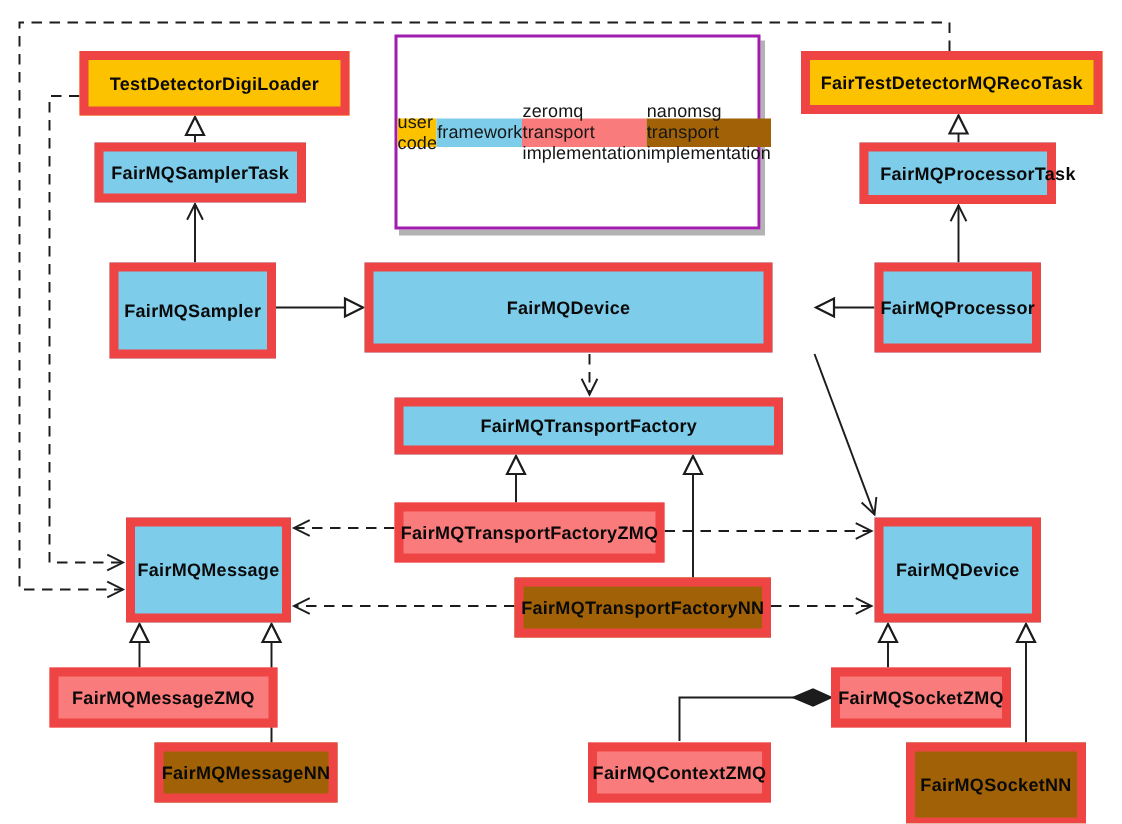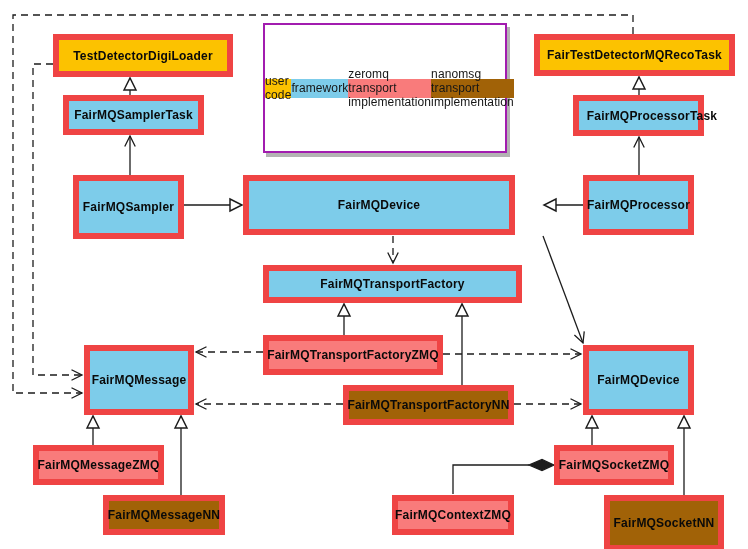--- a/index.html
+++ b/index.html
@@ -101,21 +101,21 @@
   <div class="node framework abstract" style="left:263px;top:265px;width:259px;height:38px;">FairMQTransportFactory</div>
 
   <div class="node zeromq" style="left:263px;top:335px;width:180px;height:40px;">FairMQTransportFactoryZMQ</div>
 
   <div class="node nanomsg" style="left:343px;top:385px;width:171px;height:40px;">FairMQTransportFactoryNN</div>
 
   <div class="node framework abstract" style="left:84px;top:345px;width:110px;height:70px;">FairMQMessage</div>
 
   <div class="node framework abstract" style="left:583px;top:345px;width:111px;height:70px;">FairMQDevice</div>
 
-  <div class="node zeromq" style="left:33px;top:445px;width:131px;height:40px;">FairMQMessageZMQ</div>
+  <div class="node zeromq" style="left:33px;top:445px;width:152px;height:40px;">FairMQMessageZMQ</div>
 
   <div class="node nanomsg" style="left:103px;top:495px;width:122px;height:40px;">FairMQMessageNN</div>
 
   <div class="node zeromq" style="left:392px;top:495px;width:122px;height:40px;">FairMQContextZMQ</div>
 
   <div class="node zeromq" style="left:554px;top:445px;width:120px;height:40px;">FairMQSocketZMQ</div>
 
   <div class="node nanomsg" style="left:604px;top:495px;width:120px;height:56px;">FairMQSocketNN</div>
 
 </div>

